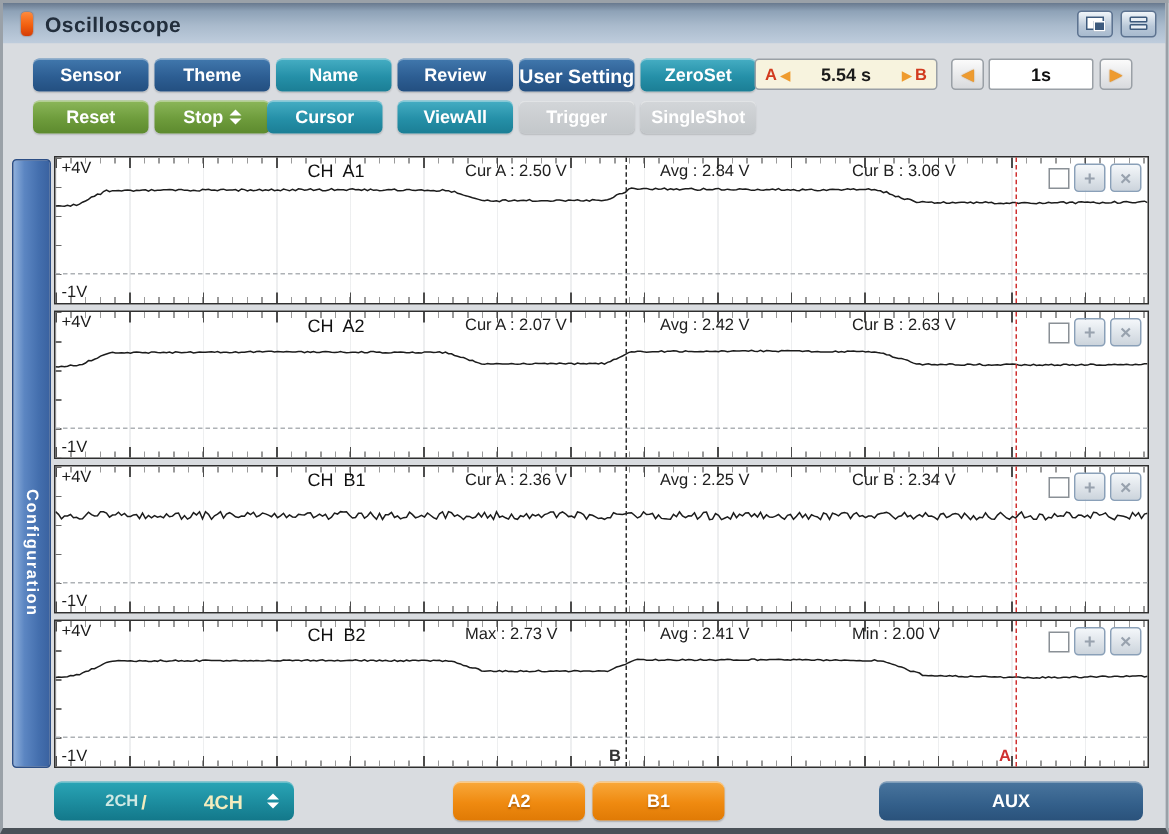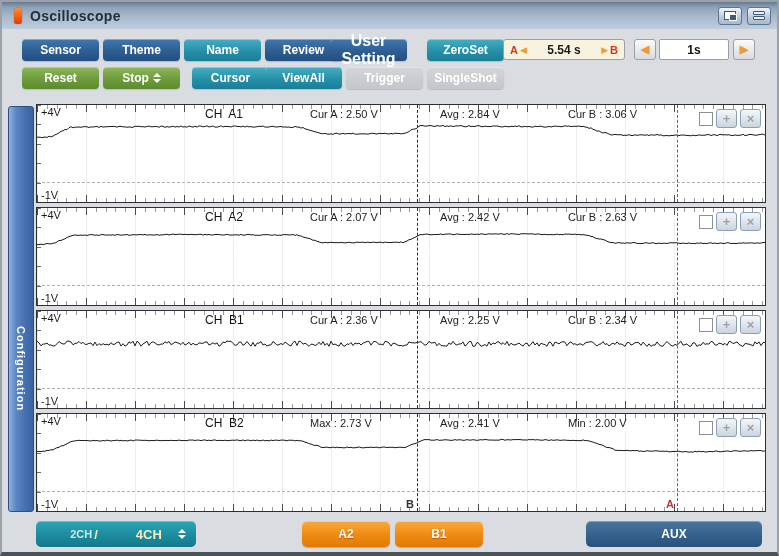--- a/index.html
+++ b/index.html
@@ -136,38 +136,38 @@
       </button>
     <button class="tb-btn tb-blue" style="left:101px;top:10px">
         <span>Theme</span>
       </button>
     <button class="tb-btn tb-teal" style="left:182px;top:10px">
         <span>Name</span>
       </button>
     <button class="tb-btn tb-blue" style="left:263px;top:10px">
         <span>Review</span>
       </button>
-    <button class="tb-btn tb-blue" style="left:328px;top:10px;font-size:16px">
+    <button class="tb-btn tb-blue" style="left:344px;top:10px;font-size:13px">
         <span>User Setting</span>
       </button>
     <button class="tb-btn tb-teal" style="left:425px;top:10px">
         <span>ZeroSet</span>
       </button>
 
     <button class="tb-btn tb-green" style="left:20px;top:38px">
         <span>Reset</span>
       </button>
     <button class="tb-btn tb-green" style="left:101px;top:38px">
       <span>Stop</span>
       <span class="spin">
           <i class="up"></i>
           <i class="dn"></i>
         </span>
     </button>
-    <button class="tb-btn tb-teal" style="left:190px;top:38px">
+    <button class="tb-btn tb-teal" style="left:176px;top:38px">
         <span>Cursor</span>
       </button>
     <button class="tb-btn tb-teal" style="left:263px;top:38px">
         <span>ViewAll</span>
       </button>
     <button class="tb-btn tb-disabled" style="left:344px;top:38px">
         <span>Trigger</span>
       </button>
     <button class="tb-btn tb-disabled" style="left:425px;top:38px">
         <span>SingleShot</span>

